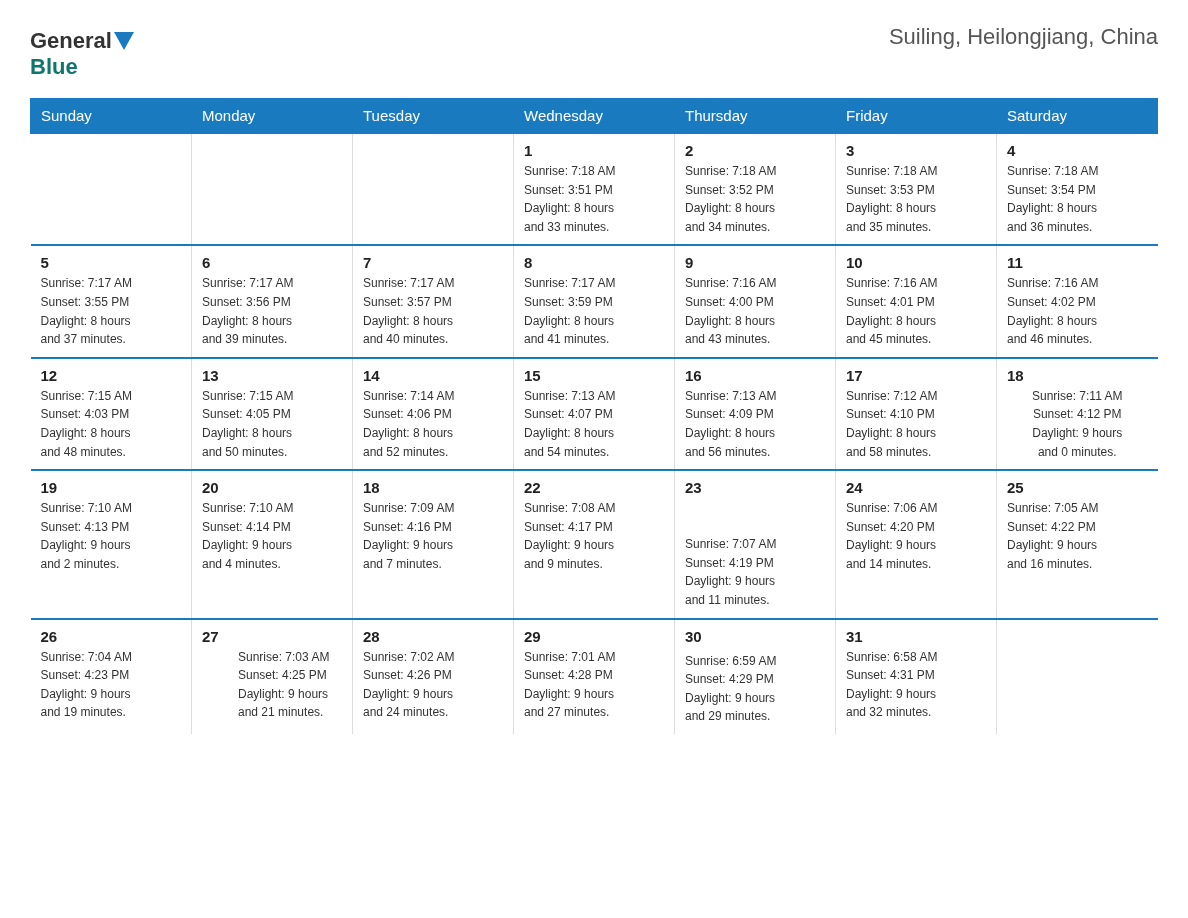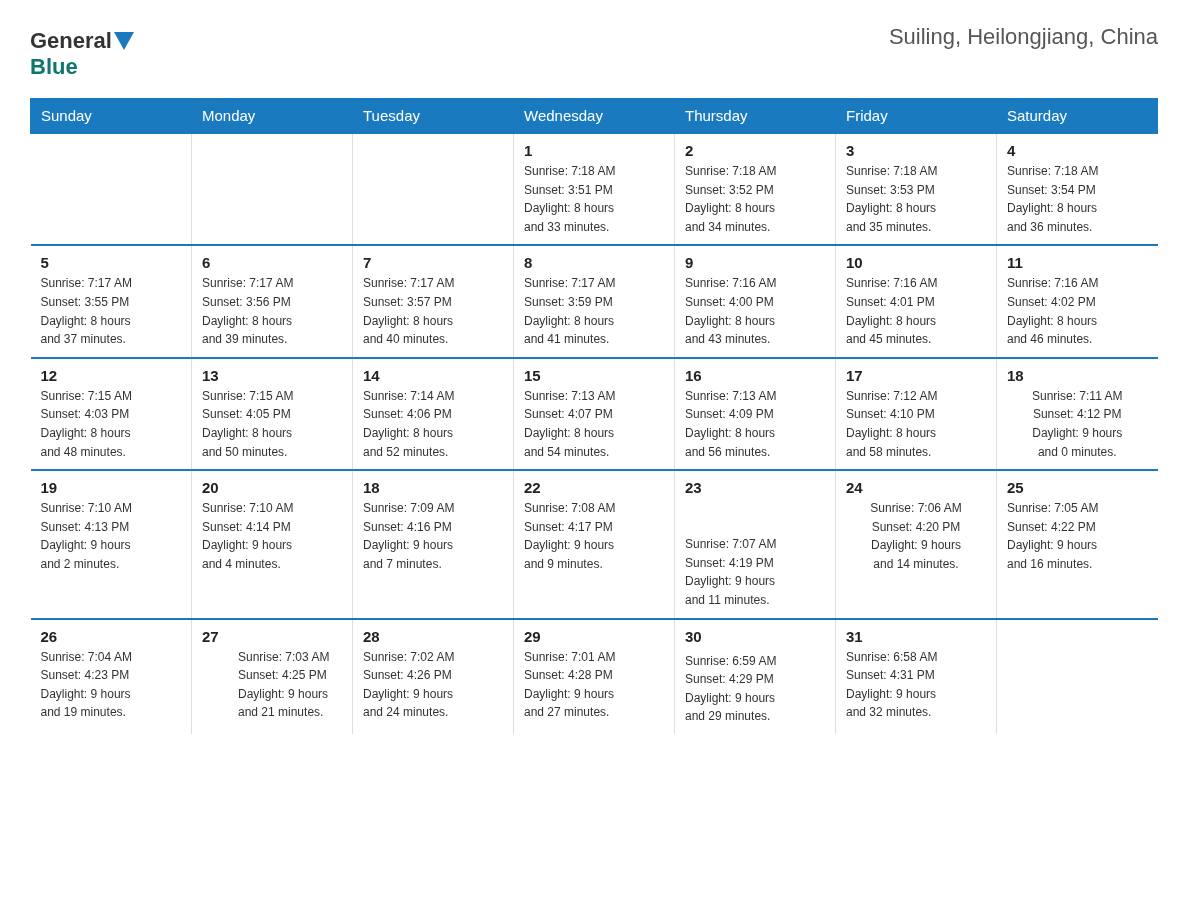--- a/index.html
+++ b/index.html
@@ -301,21 +301,21 @@
         </td>
         <td>
           <span class="day-number">23</span>
           <div class="day-info" style="white-space: pre-line; margin-top: 39px;">Sunrise: 7:07 AM
 Sunset: 4:19 PM
 Daylight: 9 hours
 and 11 minutes.</div>
         </td>
         <td>
           <span class="day-number">24</span>
-          <div class="day-info" style="white-space: pre-line; text-align: center;">Sunrise: 7:06 AM
+          <div class="day-info" style="white-space: pre-line;">Sunrise: 7:06 AM
 Sunset: 4:20 PM
 Daylight: 9 hours
 and 14 minutes.</div>
         </td>
         <td>
           <span class="day-number">25</span>
           <div class="day-info" style="white-space: pre-line;">Sunrise: 7:05 AM
 Sunset: 4:22 PM
 Daylight: 9 hours
 and 16 minutes.</div>

